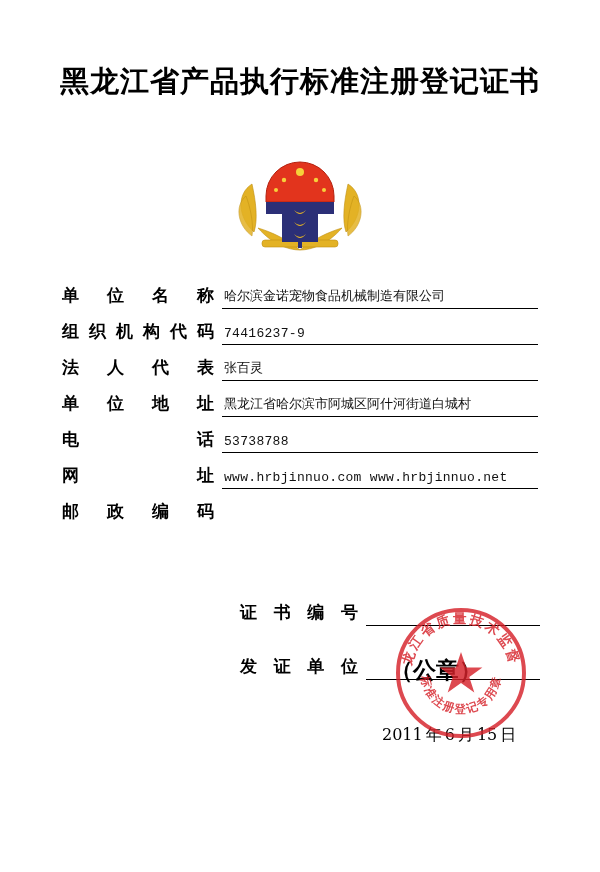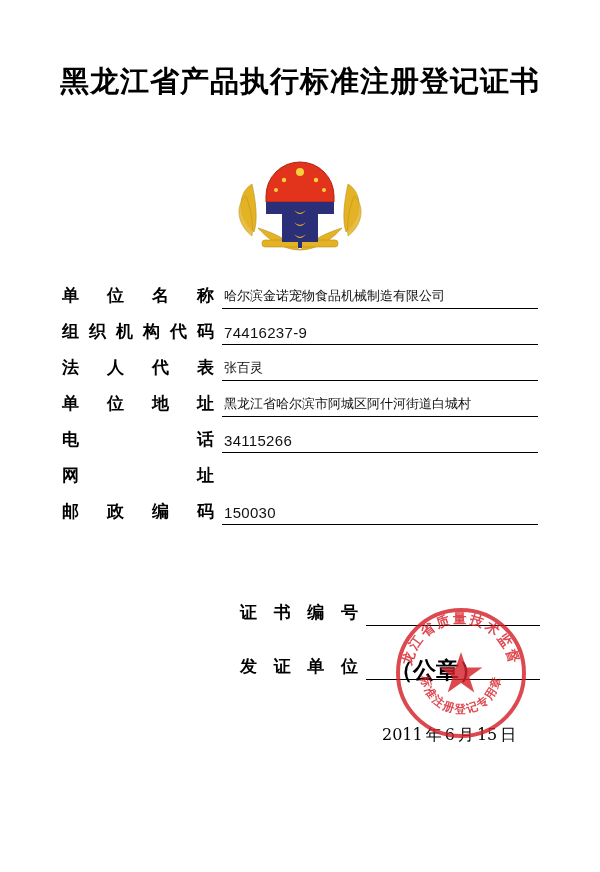--- a/index.html
+++ b/index.html
@@ -86,22 +86,22 @@
     position: absolute;
     left: 2px;
     bottom: 3px;
     font-family: "DejaVu Sans", "Liberation Sans", sans-serif;
     font-size: 13px;
     color: #111;
     white-space: nowrap;
     text-align: right;
   }
   .field-value.latin {
-    font-family: Liberation Sans, sans-serif;
-    font-size: 15px;
+    font-family: Liberation Mono, monospace;
+    font-size: 13px;
     letter-spacing: 0.3px;
   }
 
   
   .lower {
     position: absolute;
     top: 595px;
     left: 240px;
     width: 300px;
   }
@@ -273,40 +273,40 @@
         <span class="field-value">黑龙江省哈尔滨市阿城区阿什河街道白城村</span>
       </div>
     </div>
 
     <div class="field-row">
       <div class="field-label">
         <span>电</span>
         <span>话</span>
       </div>
       <div class="field-value-wrap">
-        <span class="field-value latin">34115266</span>
+        <span class="field-value latin">53738788</span>
       </div>
     </div>
 
     <div class="field-row">
       <div class="field-label">
         <span>网</span>
         <span>址</span>
+      </div>
+      <div class="field-value-wrap">
+        <span class="field-value latin">www.hrbjinnuo.com   www.hrbjinnuo.net</span>
       </div>
     </div>
 
     <div class="field-row">
       <div class="field-label">
         <span>邮</span>
         <span>政</span>
         <span>编</span>
         <span>码</span>
-      </div>
-      <div class="field-value-wrap">
-        <span class="field-value latin">150030</span>
       </div>
     </div>
 
   </div>
 
   <div class="lower">
 
     <div class="lower-row">
       <div class="lower-label">
         <span>证</span>

